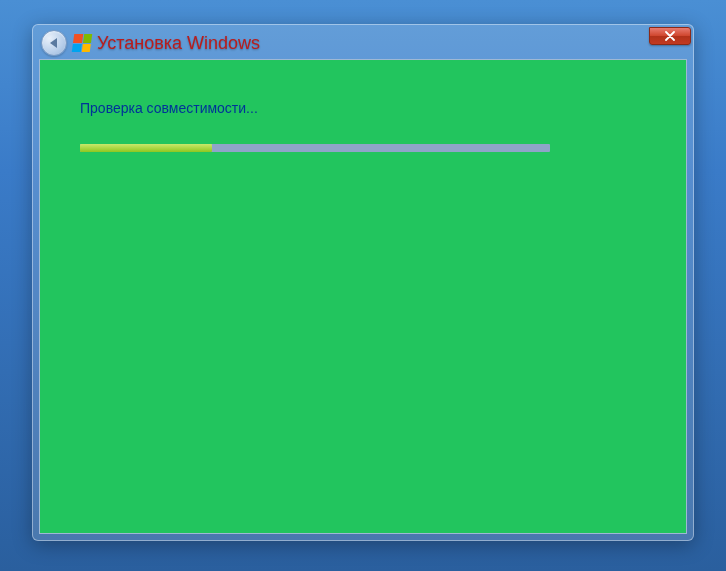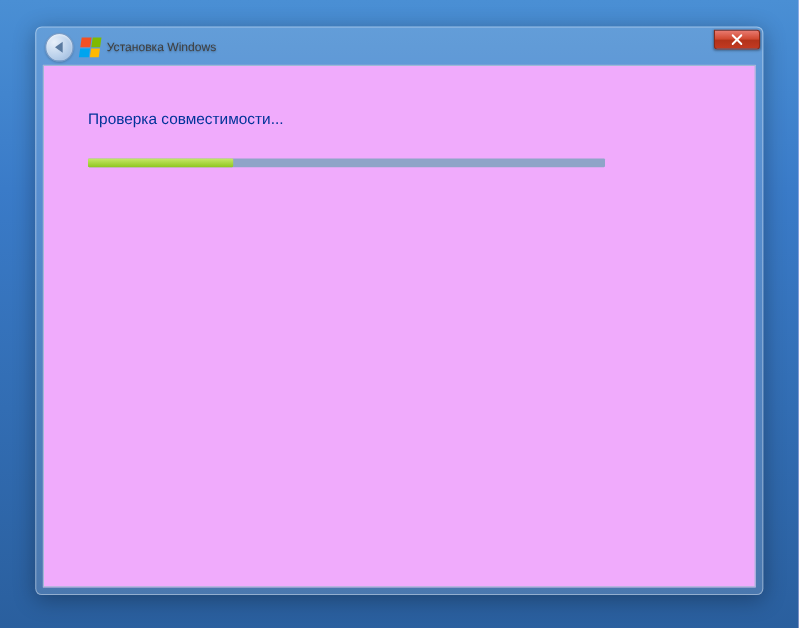--- a/index.html
+++ b/index.html
@@ -57,42 +57,42 @@
       grid-template-columns: 1fr 1fr;
       grid-template-rows: 1fr 1fr;
       gap: 1px;
       transform: skewX(-8deg);
     }
     .win-logo span:nth-child(1){background:#f25022;}
     .win-logo span:nth-child(2){background:#7fba00;}
     .win-logo span:nth-child(3){background:#00a4ef;}
     .win-logo span:nth-child(4){background:#ffb900;}
     .title-text {
-      color: #404040;
-      font-size: 11px;
+      color: #b91c1c;
+      font-size: 18px;
       text-shadow: 0 1px 2px rgba(0,0,0,0.3);
       flex: 1;
     }
     .close-btn {
       position: absolute;
       top: -4px;
       right: -4px;
       width: 42px;
       height: 18px;
       background: linear-gradient(180deg, #e87a6f 0%, #d0472f 48%, #b2321a 52%, #c23a22 100%);
       border: 1px solid #8a2a18;
       border-radius: 0 3px 3px 3px;
       display: flex;
       align-items: center;
       justify-content: center;
       box-shadow: 0 1px 2px rgba(0,0,0,0.3);
     }
     .close-btn svg { display: block; }
     .content-pane {
-      background: #f0abfc;
+      background: #22c55e;
       border: 1px solid #9fb8d4;
       height: calc(100% - 28px);
       padding: 40px 40px;
     }
     .status-heading {
       color: #003399;
       font-size: 14px;
       font-weight: normal;
       margin-bottom: 28px;
     }

